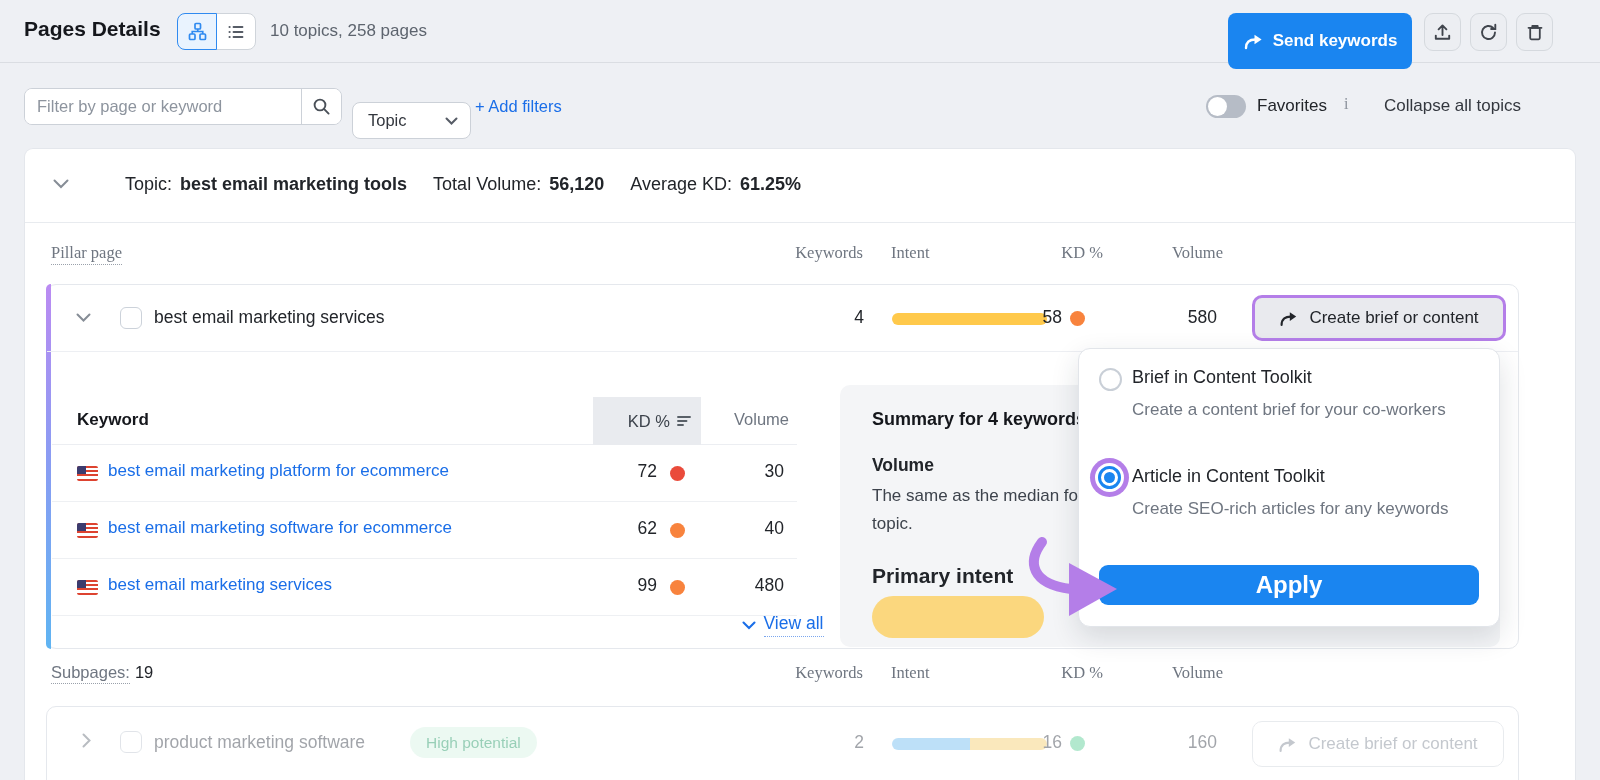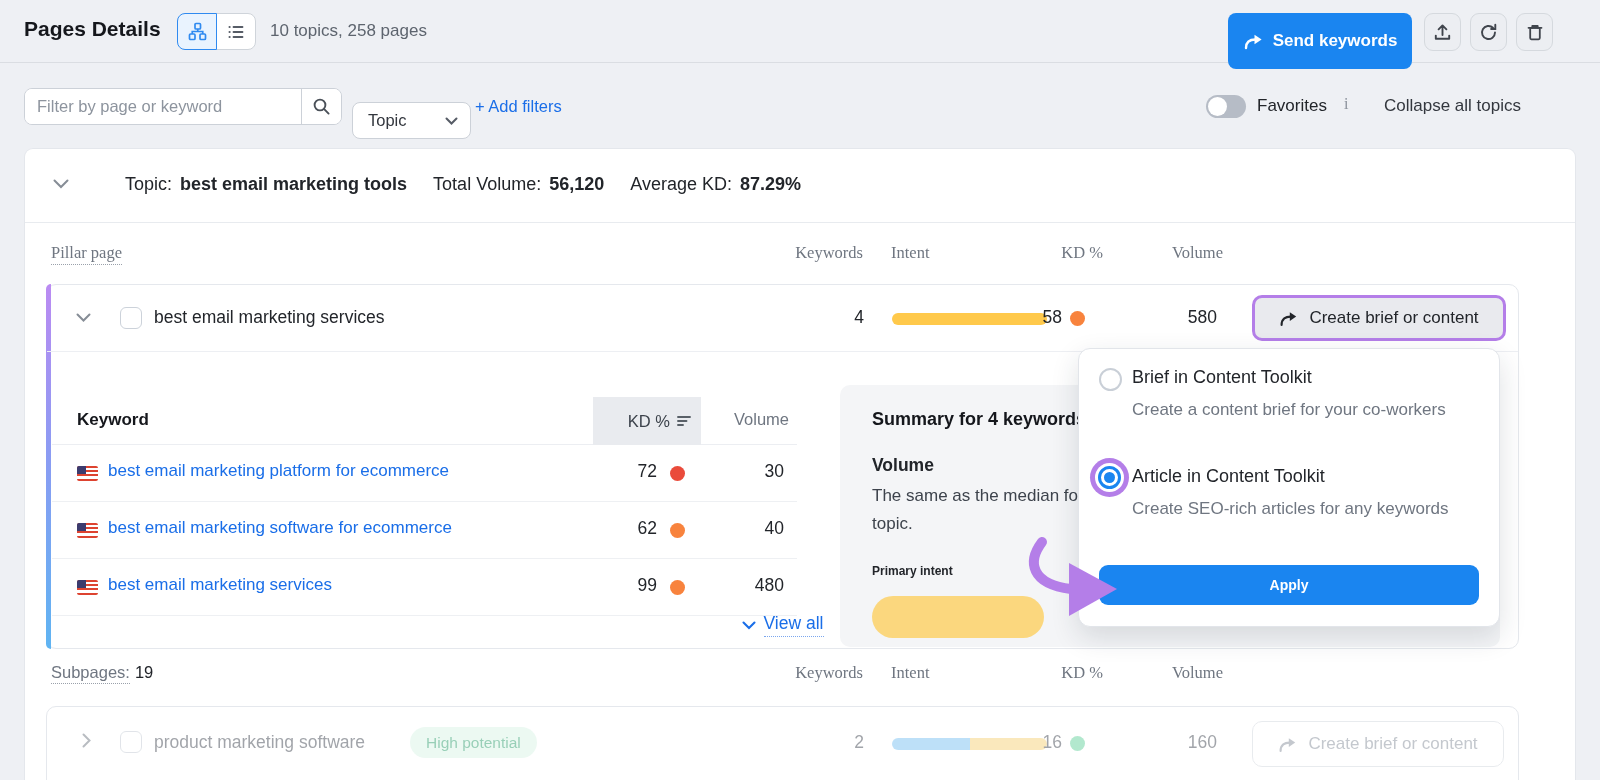--- a/index.html
+++ b/index.html
@@ -94,21 +94,21 @@
   .kt-dot { left:618px; top:21px; }
   .d-red { background:#ea4b3b; } .d-orange { background:#f8833d; } .d-mint { background:#7cd8ab; }
   .kt-vol { position:absolute; left:632px; width:100px; top:16px; text-align:right; font-size:17.5px; }
 
   
   .summary { position:absolute; left:793px; top:100px; width:660px; height:262px; background:#f4f5f7; border-radius:10px; overflow:hidden; }
   .sum-title { position:absolute; left:32px; top:24px; font-size:18px; font-weight:700; color:#15171c; }
   .sum-vol-h { position:absolute; left:32px; top:70px; font-size:17.5px; font-weight:600; color:#22252a; }
   .sum-l1 { position:absolute; left:32px; top:101px; font-size:17px; color:#3d434c; }
   .sum-l2 { position:absolute; left:32px; top:129px; font-size:17px; color:#3d434c; }
-  .sum-int-h { position:absolute; left:32px; top:179px; font-size:12px; font-weight:600; color:#22252a; }
+  .sum-int-h { position:absolute; left:32px; top:179px; font-size:21px; font-weight:600; color:#22252a; }
   .sum-pill { position:absolute; left:32px; top:211px; width:172px; height:42px; background:#fbd77e; border-radius:21px; }
 
   .view-all { position:absolute; left:0; top:328px; width:100%; display:flex; align-items:center; justify-content:center; gap:8px; cursor:pointer; }
   .view-all span { font-size:17.5px; color:#1a6ee8; border-bottom:1px dotted #7aa6ee; padding-bottom:2px; }
 
   
   .subpages-line { position:absolute; left:26px; top:514px; font-size:16.5px; color:#6f7681; }
   .subpages-line .cnt { color:#22252a; margin-left:5px; }
   .sub-cols { top:514px; }
   .subpage-card { position:absolute; left:21px; top:557px; width:1473px; height:80px; background:#fff;
@@ -134,21 +134,21 @@
   .opt-label { position:absolute; left:53px; font-size:18px; color:#22252a; cursor:pointer; }
   .opt-desc { position:absolute; left:53px; width:348px; font-size:17px; line-height:1.55; color:#6f7681; }
   .o1-label { top:18px; } .o1-desc { top:48px; }
   .radio-halo { position:absolute; left:11px; top:109px; width:39px; height:39px; border-radius:50%; background:#b47ee8;
     display:flex; align-items:center; justify-content:center; cursor:pointer; }
   .radio-white { width:29px; height:29px; border-radius:50%; background:#fff; display:flex; align-items:center; justify-content:center; }
   .radio-sel { width:23px; height:23px; border-radius:50%; border:3px solid #1a85f0; background:#fff; display:flex; align-items:center; justify-content:center; }
   .radio-dot { width:11px; height:11px; border-radius:50%; background:#1a85f0; }
   .o2-label { top:117px; } .o2-desc { top:147px; }
   .apply-btn { position:absolute; left:20px; top:216px; width:380px; height:40px; background:#1a85f0; border-radius:9px;
-    display:flex; align-items:center; justify-content:center; color:#fff; font-size:14px; font-weight:700; cursor:pointer; }
+    display:flex; align-items:center; justify-content:center; color:#fff; font-size:24px; font-weight:700; cursor:pointer; }
 
   .arrow-svg { position:absolute; left:1005px; top:528px; z-index:40; pointer-events:none; }
 
   svg { display:block; }
 </style>
 </head>
 <body>
 
 <div class="page">
 
@@ -254,21 +254,21 @@
         <svg width="16" height="10" viewBox="0 0 16 10" fill="none" stroke="#868d96" stroke-width="2" stroke-linecap="round">
             <path d="M1.5 1.5 L8 8 L14.5 1.5"></path>
           </svg>
       </span>
       <div class="topic-line">
         <span>Topic:</span>
         <b class="tl-gap">best email marketing tools</b>
         <span class="tl-gap2">Total Volume:</span>
         <b class="tl-gap">56,120</b>
         <span class="tl-gap2">Average KD:</span>
-        <b class="tl-gap">87.29%</b>
+        <b class="tl-gap">61.25%</b>
       </div>
     </div>
 
     <div class="colhead col-pillar"><span class="dotted-u">Pillar page</span></div>
     <div class="colhead col-kw row1">Keywords</div>
     <div class="colhead col-int row1">Intent</div>
     <div class="colhead col-kd row1">KD %</div>
     <div class="colhead col-vol row1">Volume</div>
 
     <div class="expanded">

